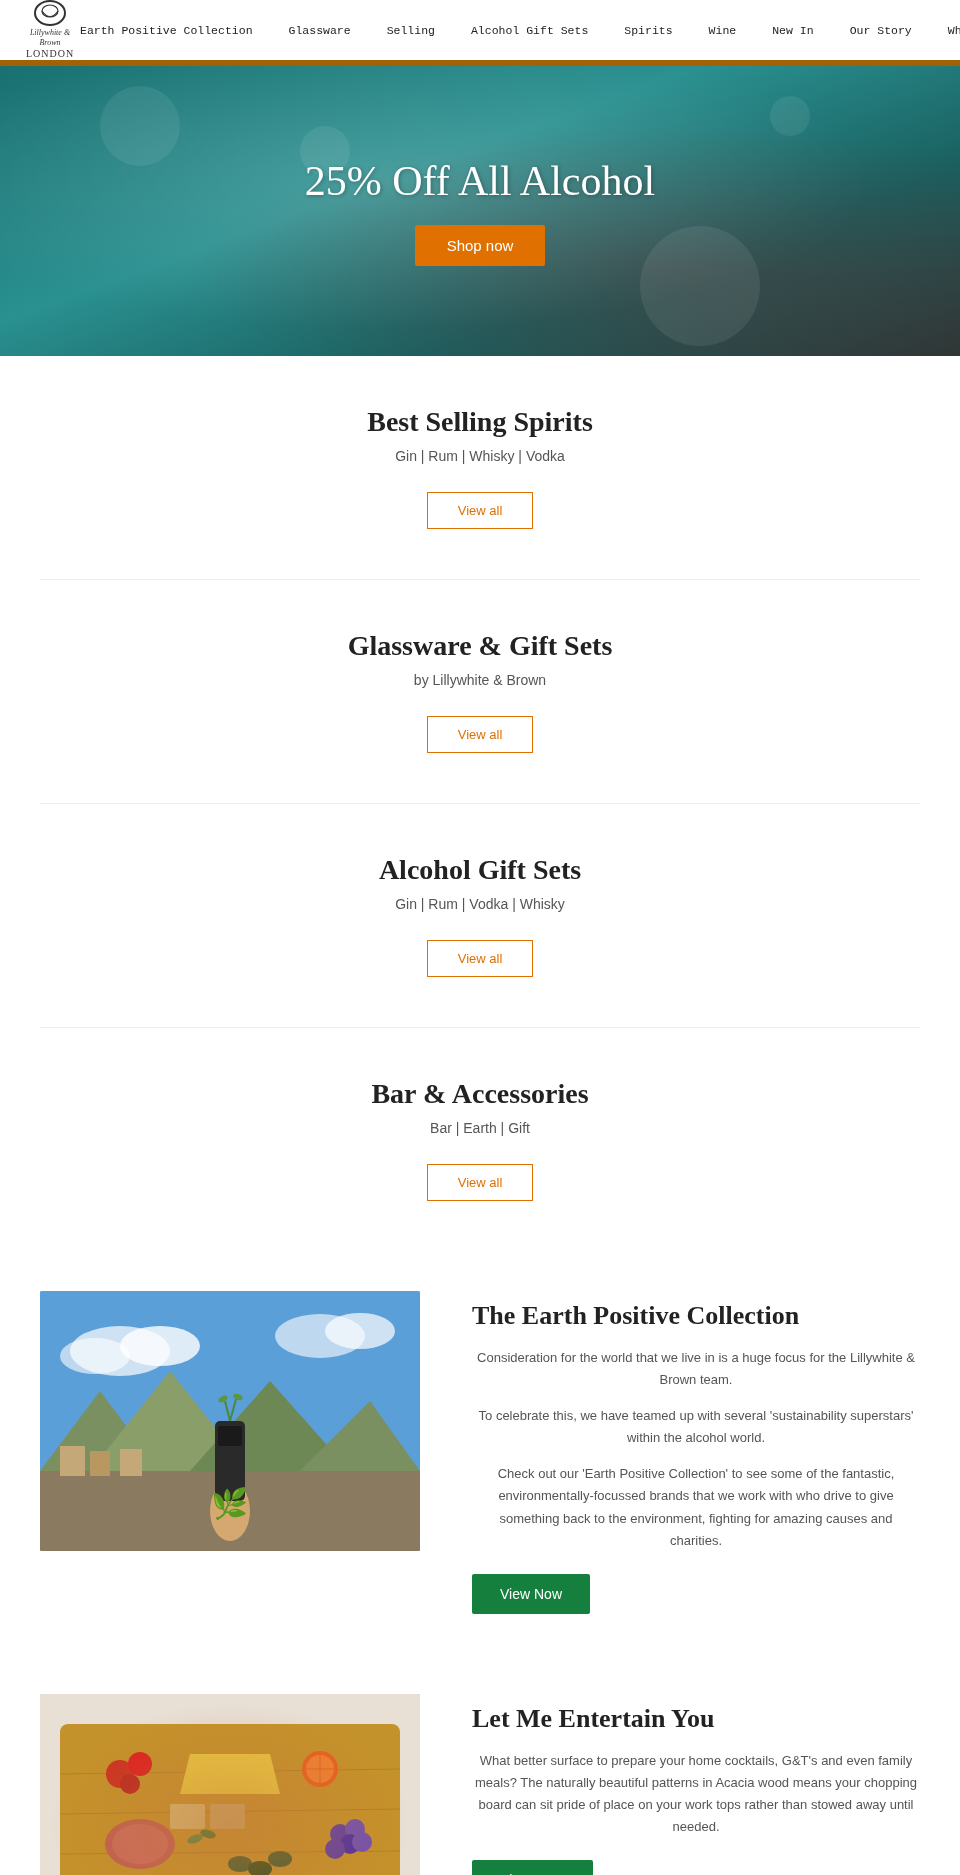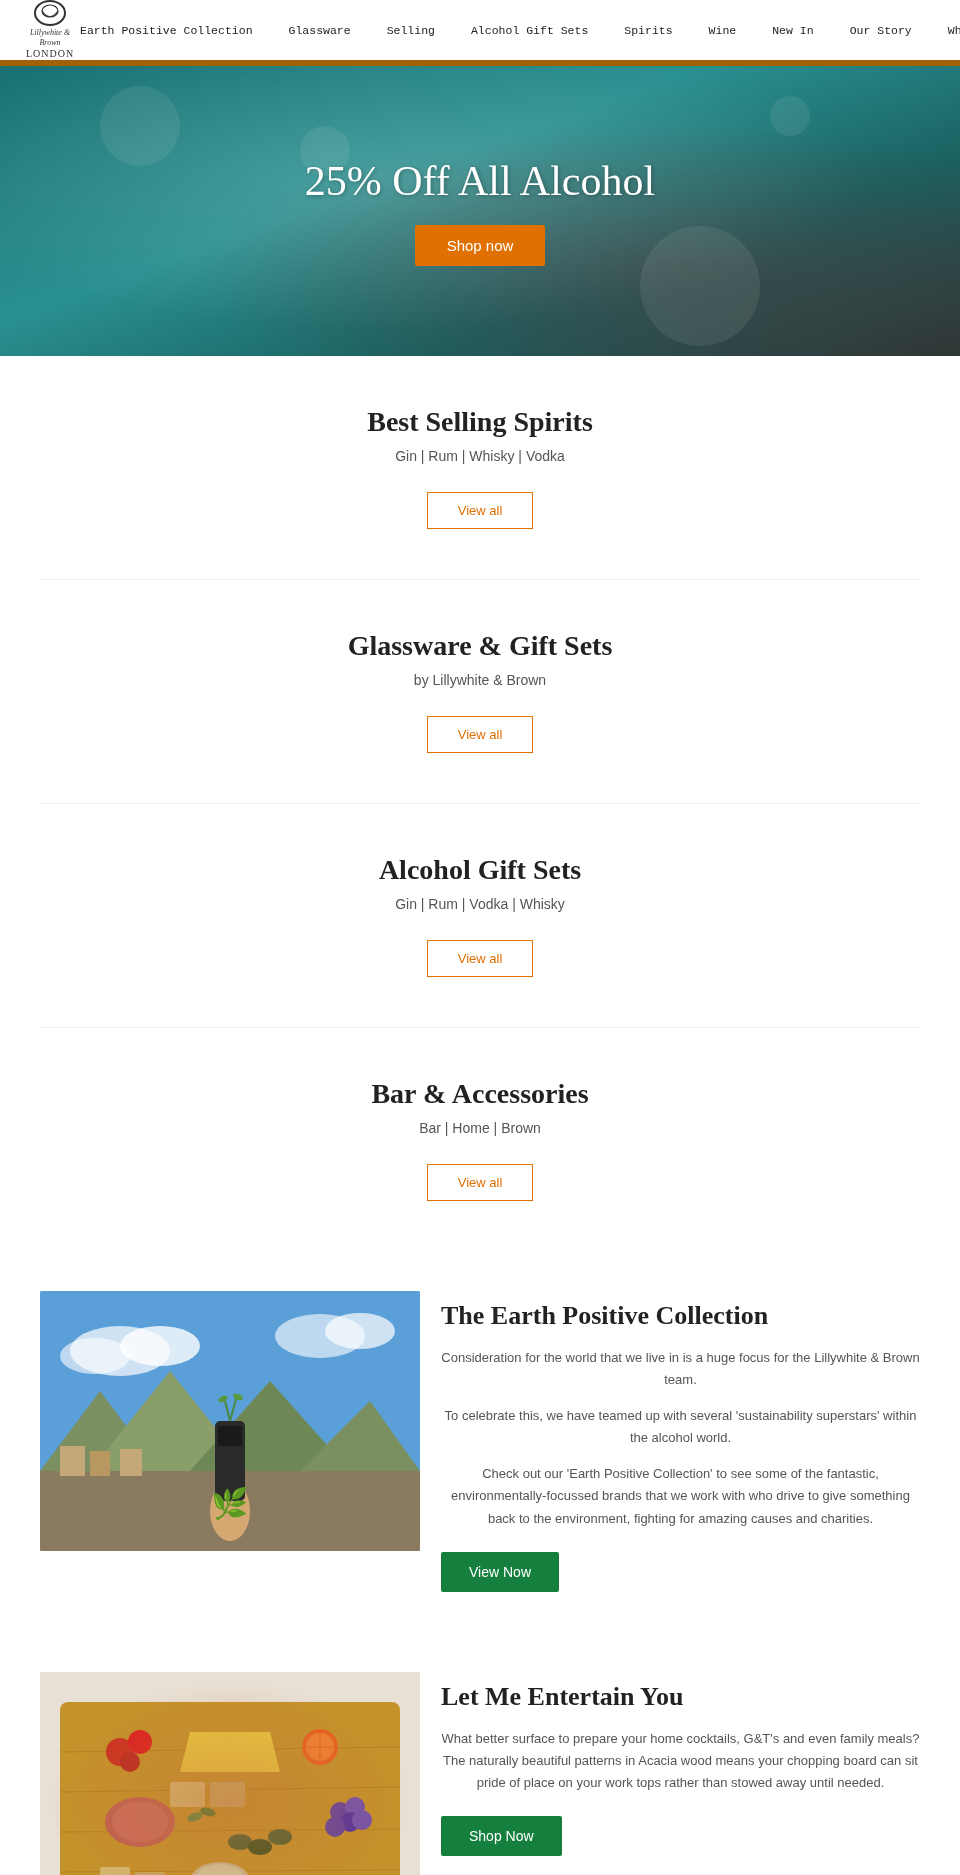--- a/index.html
+++ b/index.html
@@ -146,21 +146,21 @@
       font-family: Arial, sans-serif;
       cursor: pointer;
       text-decoration: none;
       margin-bottom: 20px;
     }
 
     
     .feature-section {
       display: flex;
       align-items: flex-start;
-      gap: 21px;
+      gap: 52px;
       padding: 40px 40px;
       max-width: 960px;
     }
     .feature-image {
       width: 380px;
       min-width: 380px;
       height: 260px;
       border-radius: 2px;
       overflow: hidden;
       flex-shrink: 0;
@@ -307,21 +307,21 @@
 <div class="section-block">
   <h2 class="section-title">Alcohol Gift Sets</h2>
   <p class="section-subtitle">Gin | Rum | Vodka | Whisky</p>
   <a href="#" class="view-all-btn">View all</a>
 </div>
 
 <div class="divider"></div>
 
 <div class="section-block">
   <h2 class="section-title">Bar &amp; Accessories</h2>
-  <p class="section-subtitle">Bar | Home | Brown</p>
+  <p class="section-subtitle">Bar | Earth | Gift</p>
   <a href="#" class="view-all-btn">View all</a>
 </div>
 
 <div class="feature-section">
   <div class="feature-image earth-img">
     
     <svg width="380" height="260" viewBox="0 0 380 260">
 
       <rect width="380" height="260" fill="#5b9fd8"></rect>
 

